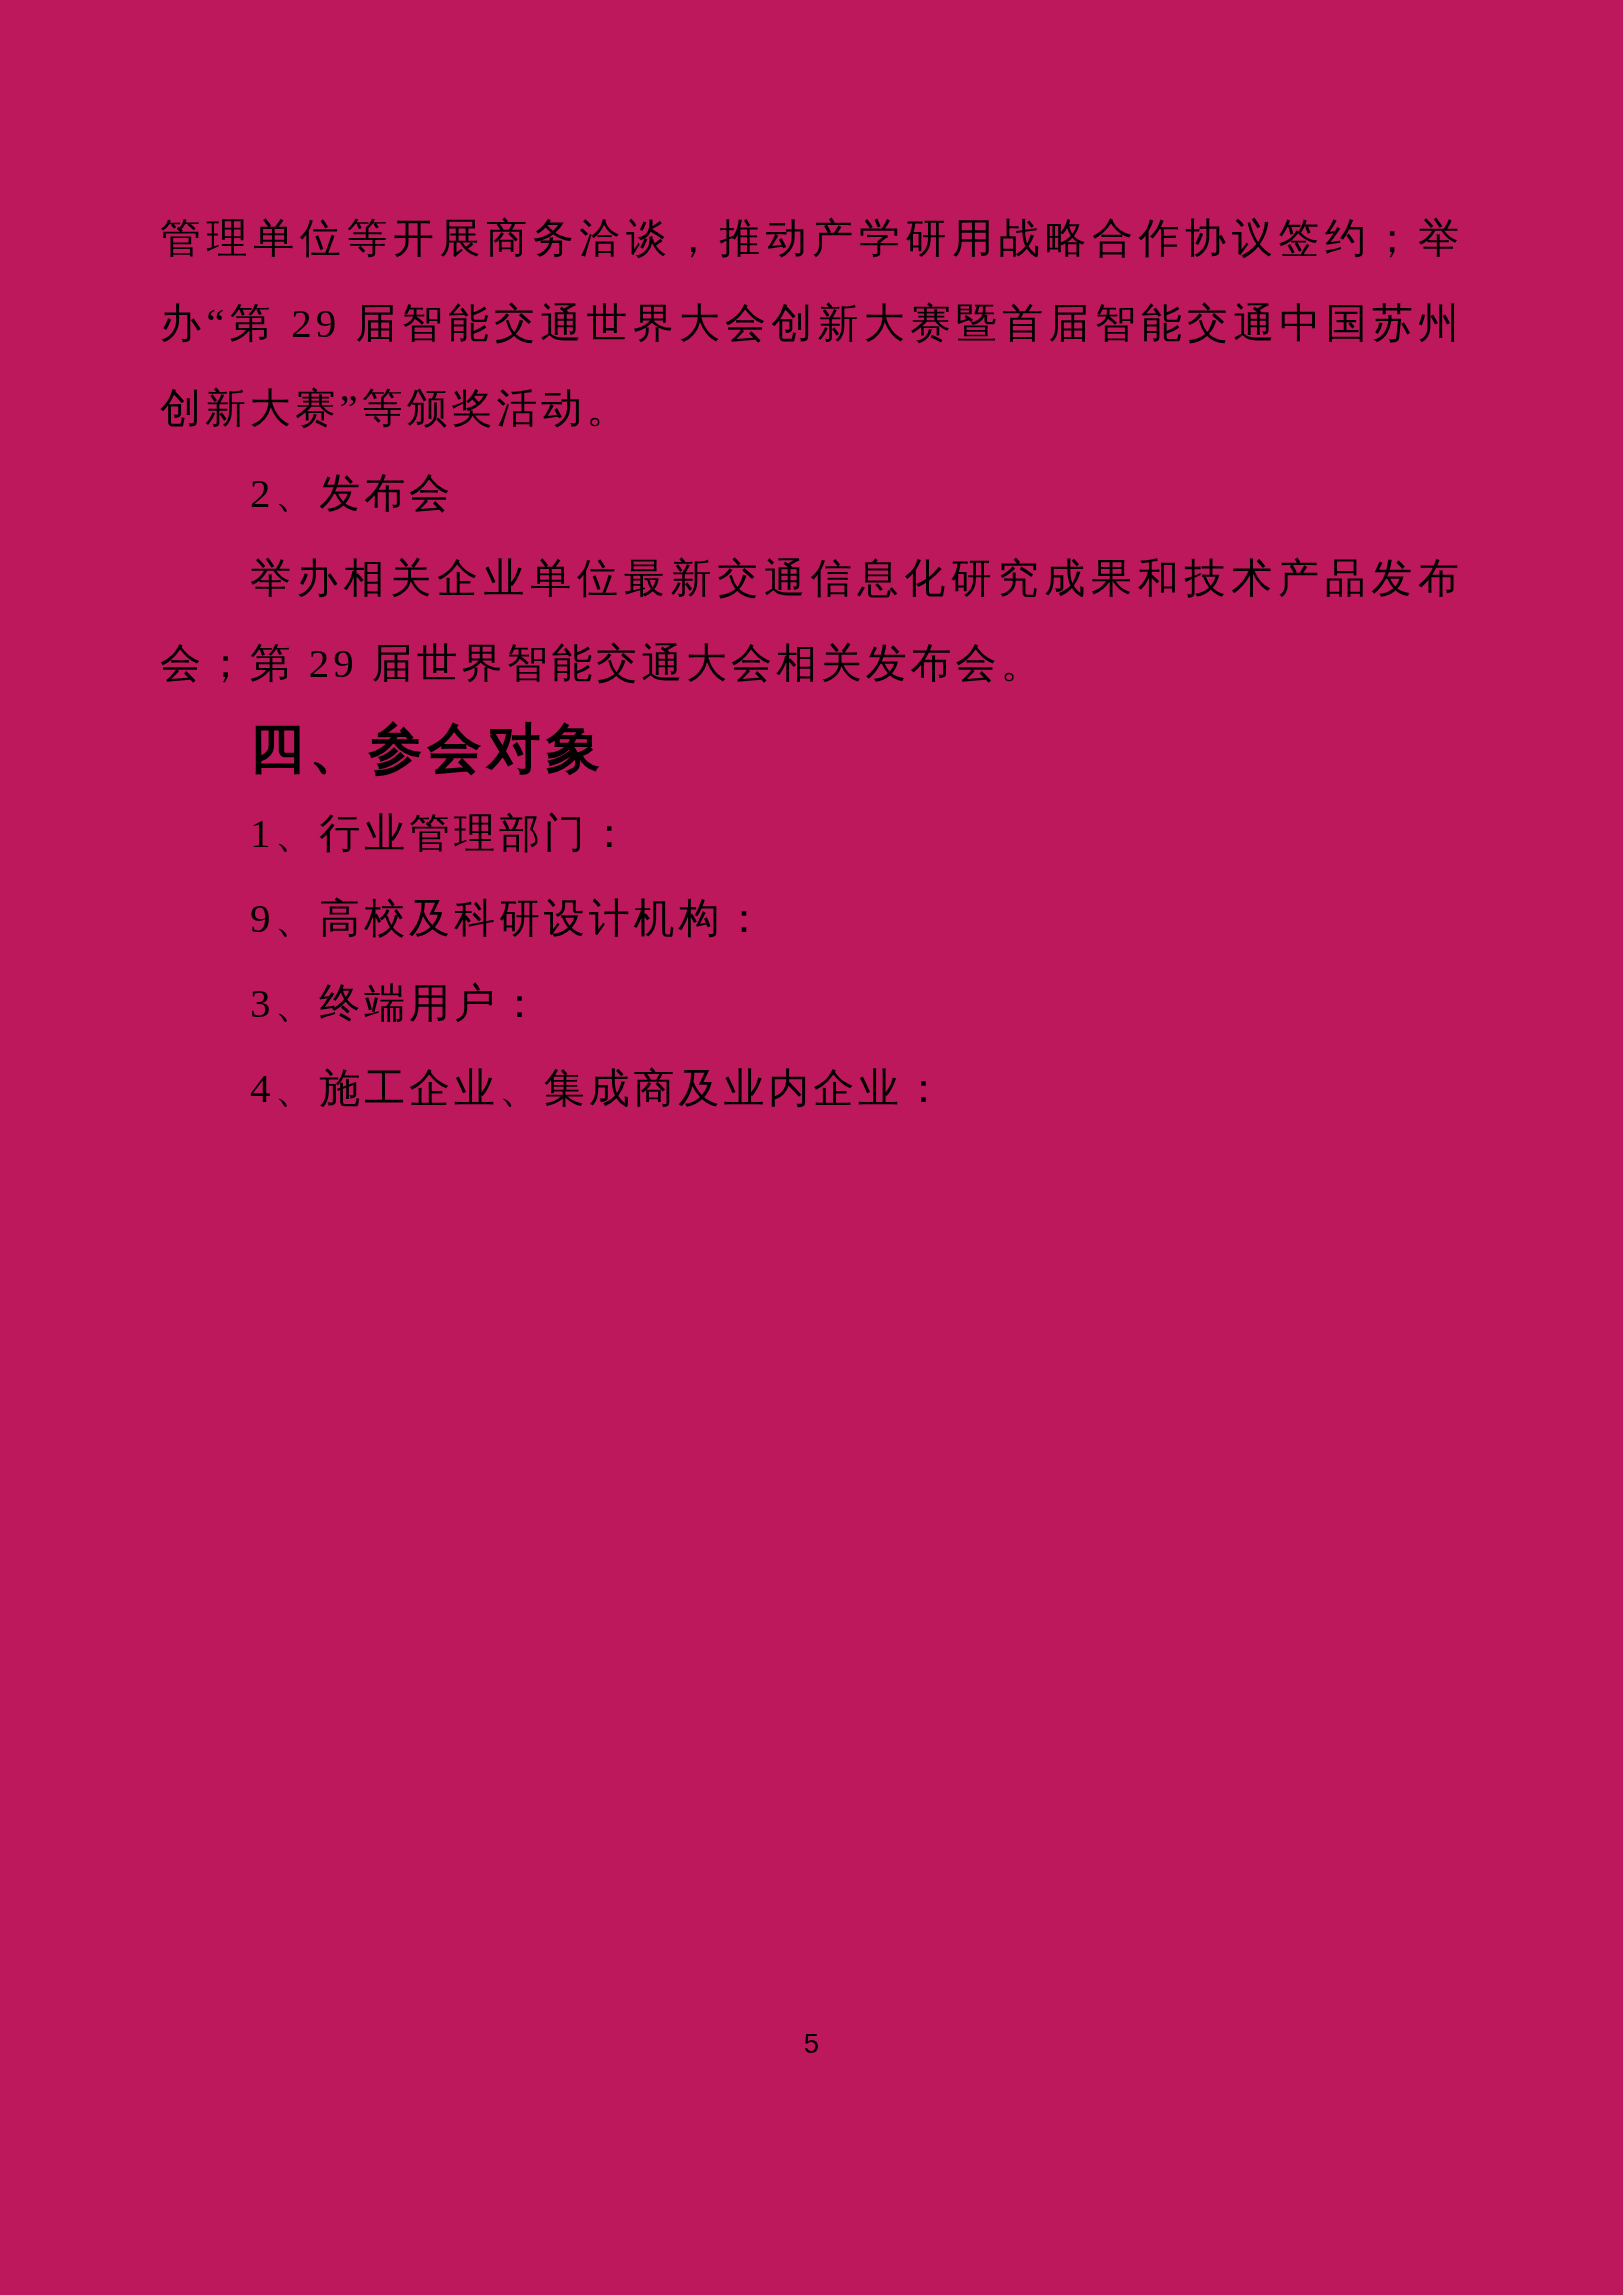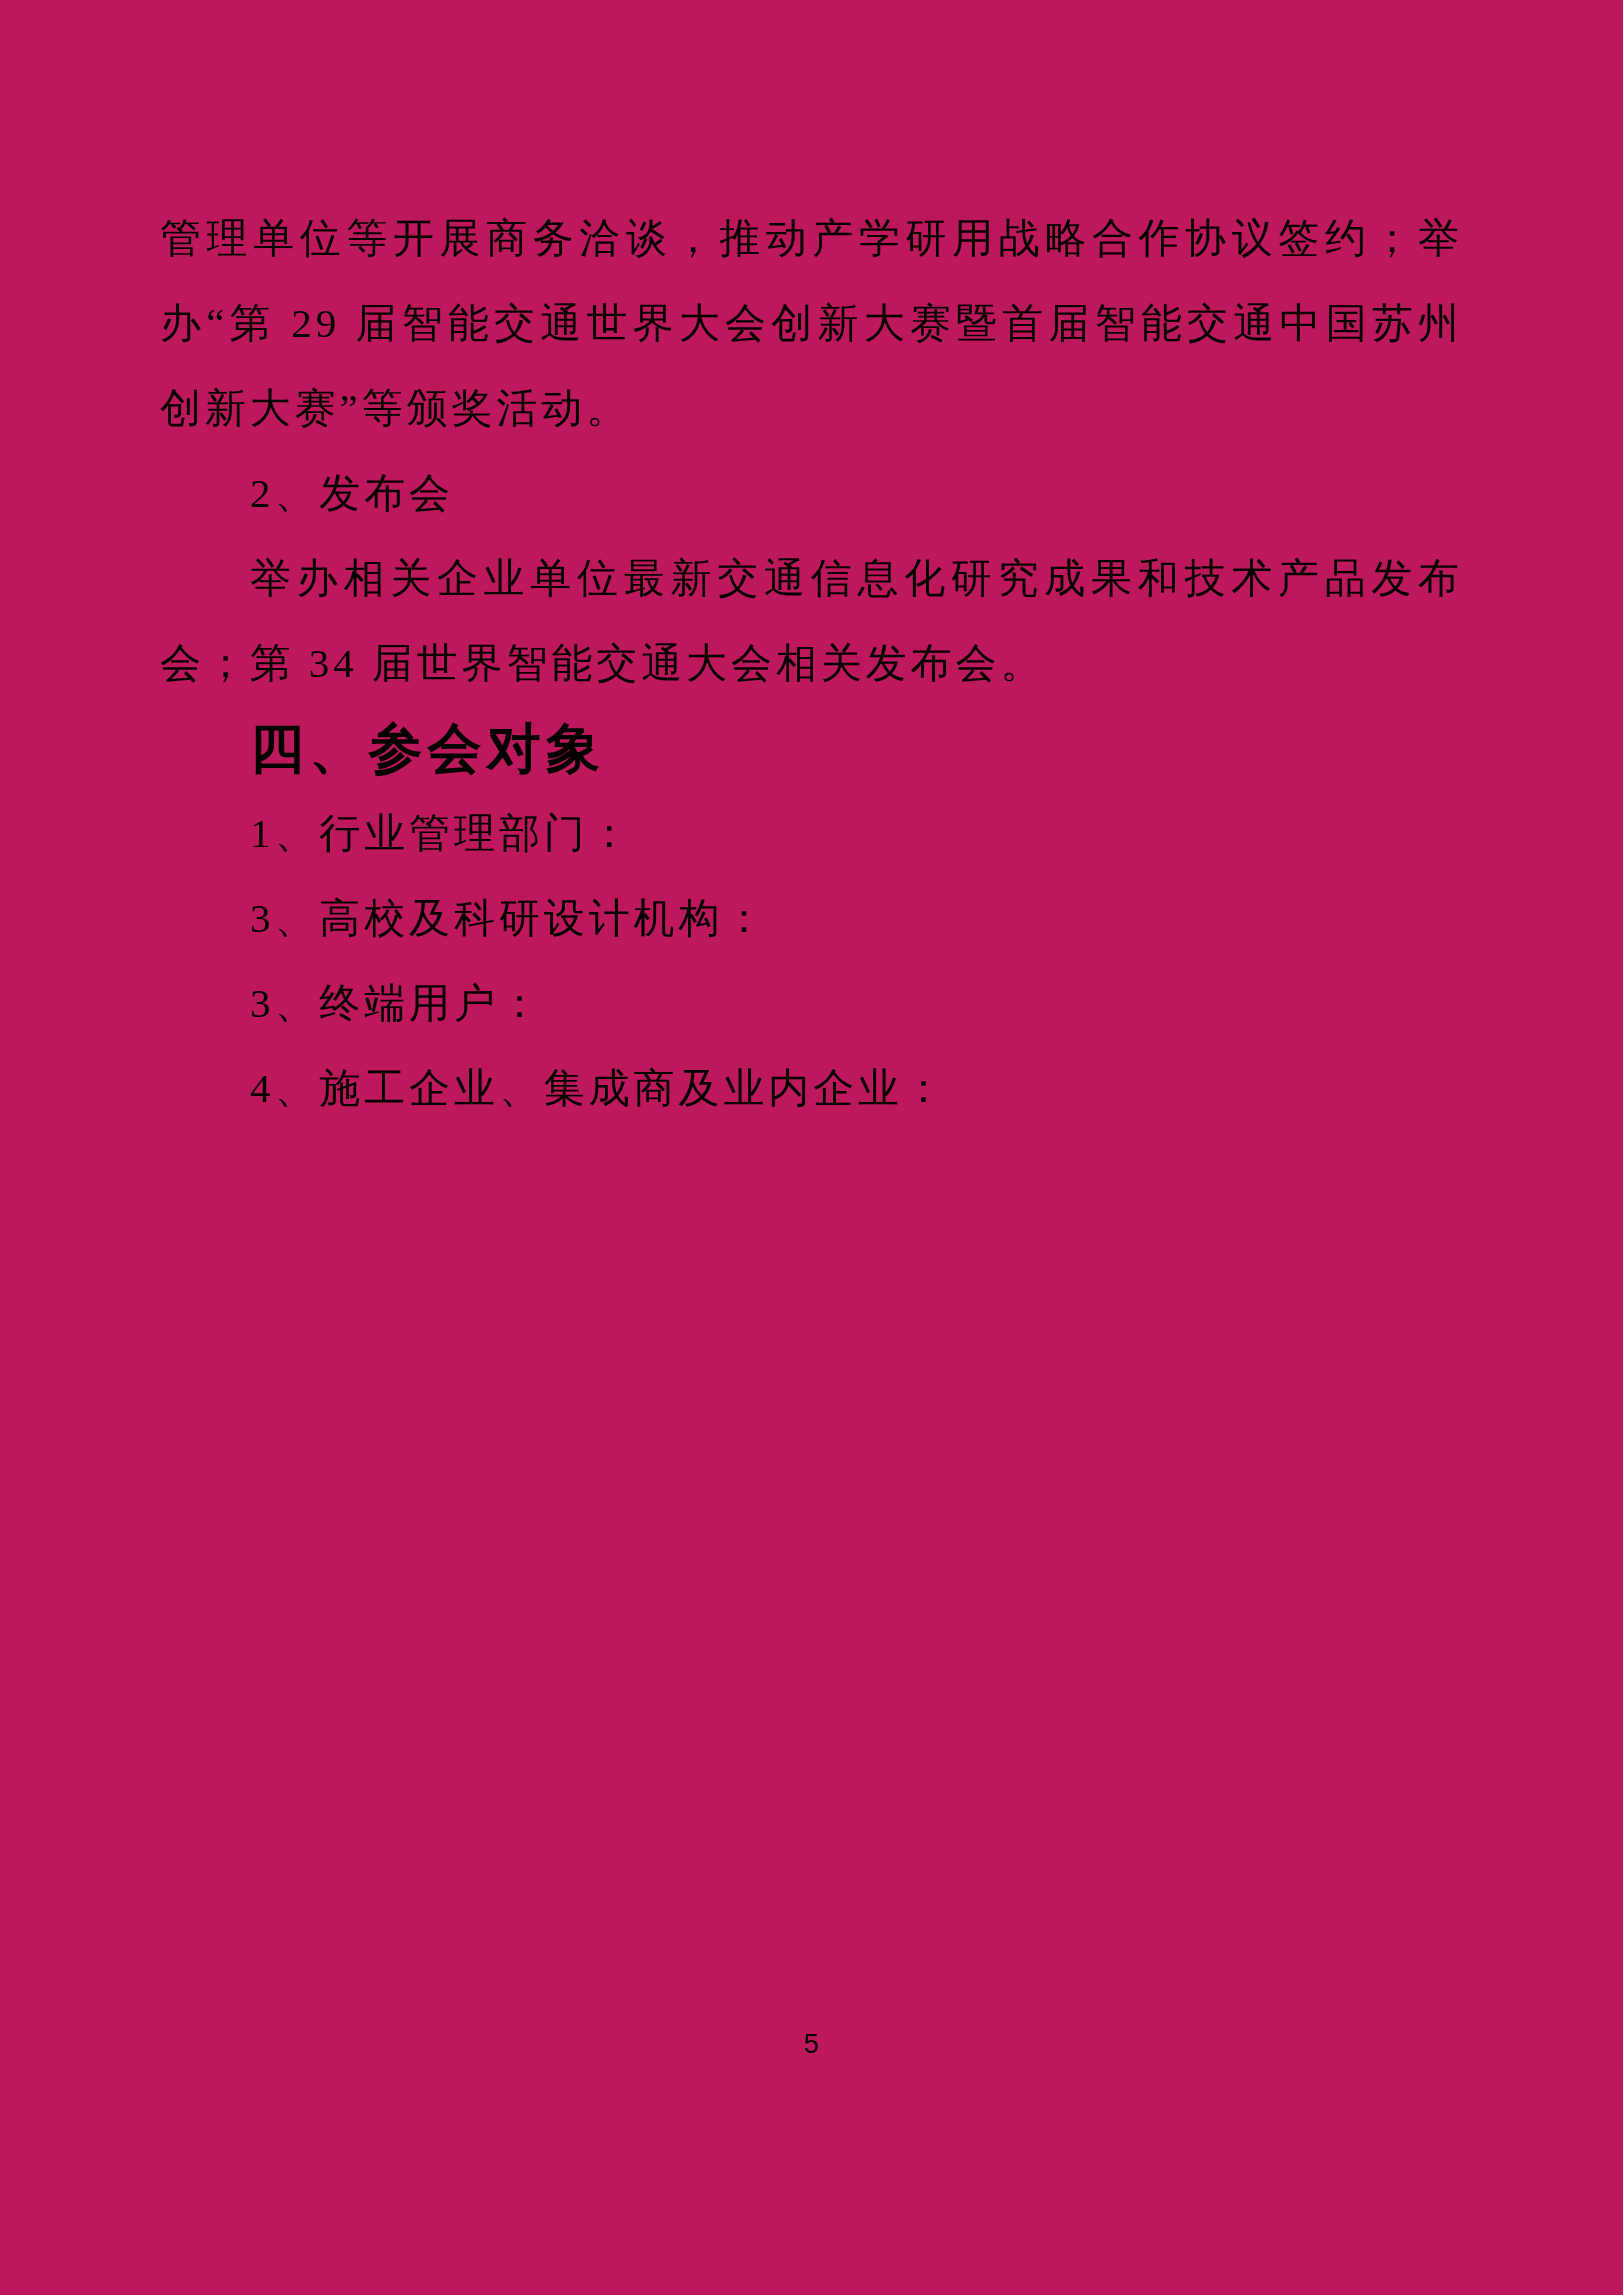--- a/index.html
+++ b/index.html
@@ -47,22 +47,22 @@
     color: #000000;
   }
 </style>
 </head>
 <body>
 
 <div class="page">
   <main class="content">
     <p class="para">管理单位等开展商务洽谈，推动产学研用战略合作协议签约；举办“第 29 届智能交通世界大会创新大赛暨首届智能交通中国苏州创新大赛”等颁奖活动。</p>
     <p class="para indent">2、发布会</p>
-    <p class="para indent">举办相关企业单位最新交通信息化研究成果和技术产品发布会；第 34 届世界智能交通大会相关发布会。</p>
+    <p class="para indent">举办相关企业单位最新交通信息化研究成果和技术产品发布会；第 29 届世界智能交通大会相关发布会。</p>
     <p class="para indent heading">四、参会对象</p>
     <p class="para indent">1、行业管理部门：</p>
-    <p class="para indent">3、高校及科研设计机构：</p>
+    <p class="para indent">9、高校及科研设计机构：</p>
     <p class="para indent">3、终端用户：</p>
     <p class="para indent">4、施工企业、集成商及业内企业：</p>
   </main>
   <div class="page-number">5</div>
 </div>
 
 
 </body></html>

